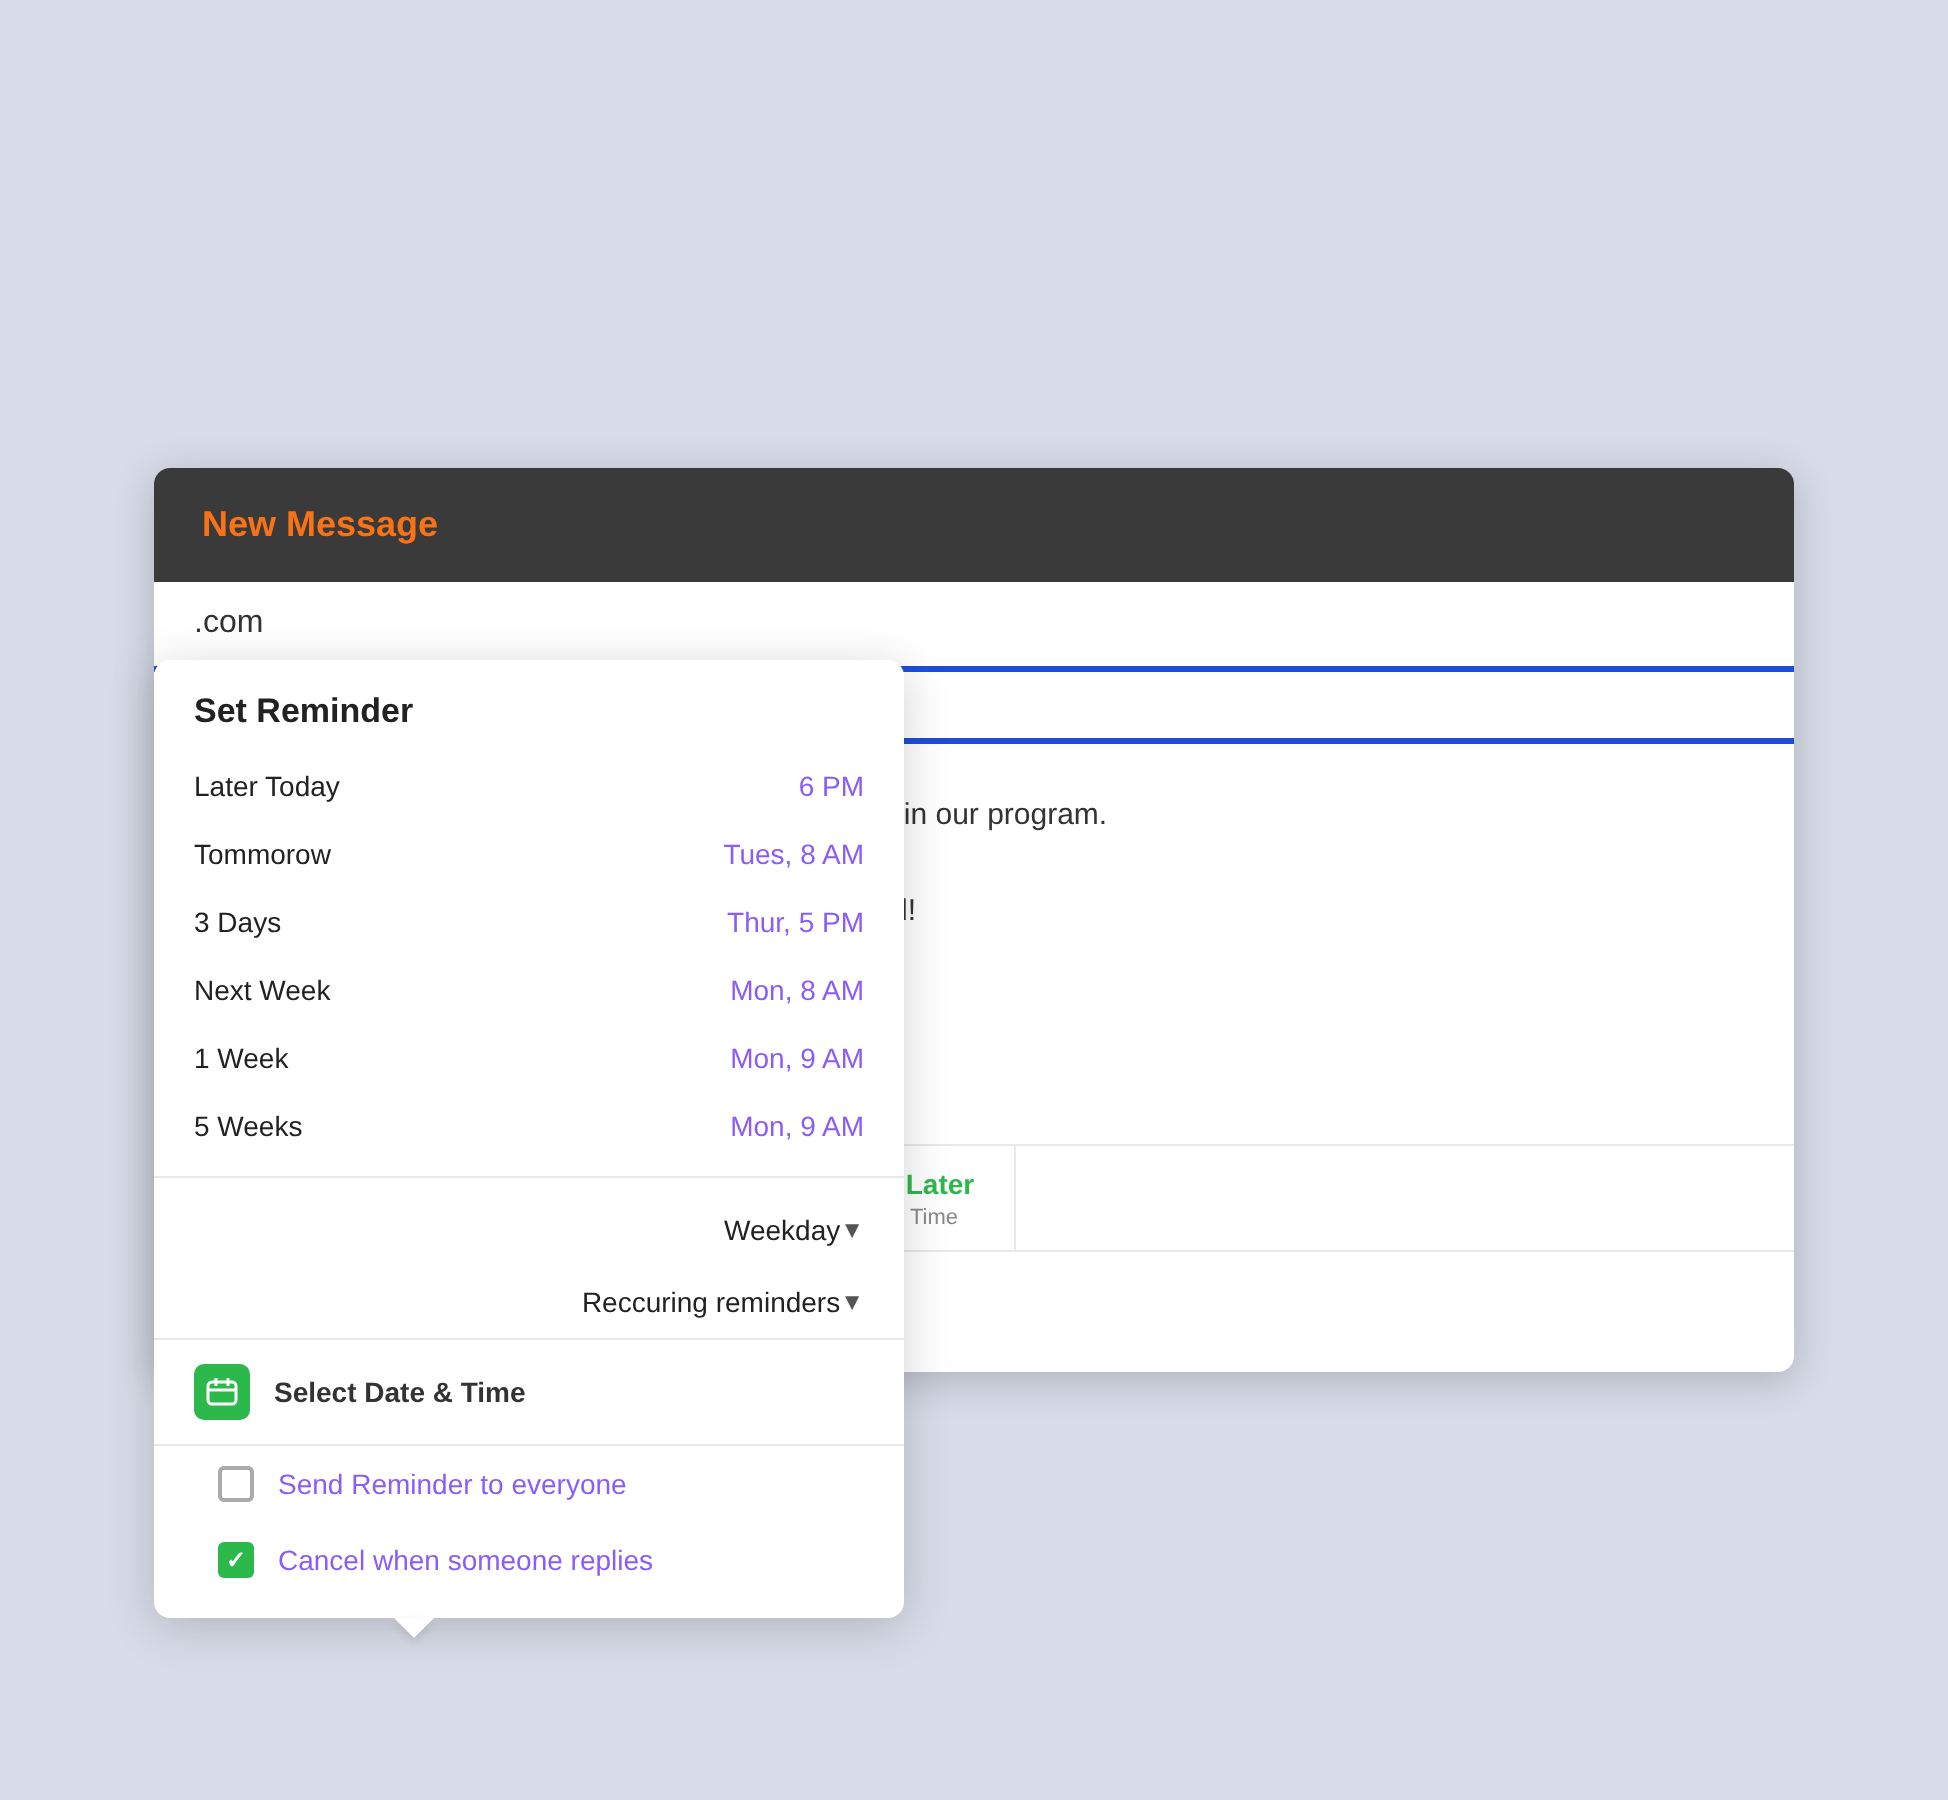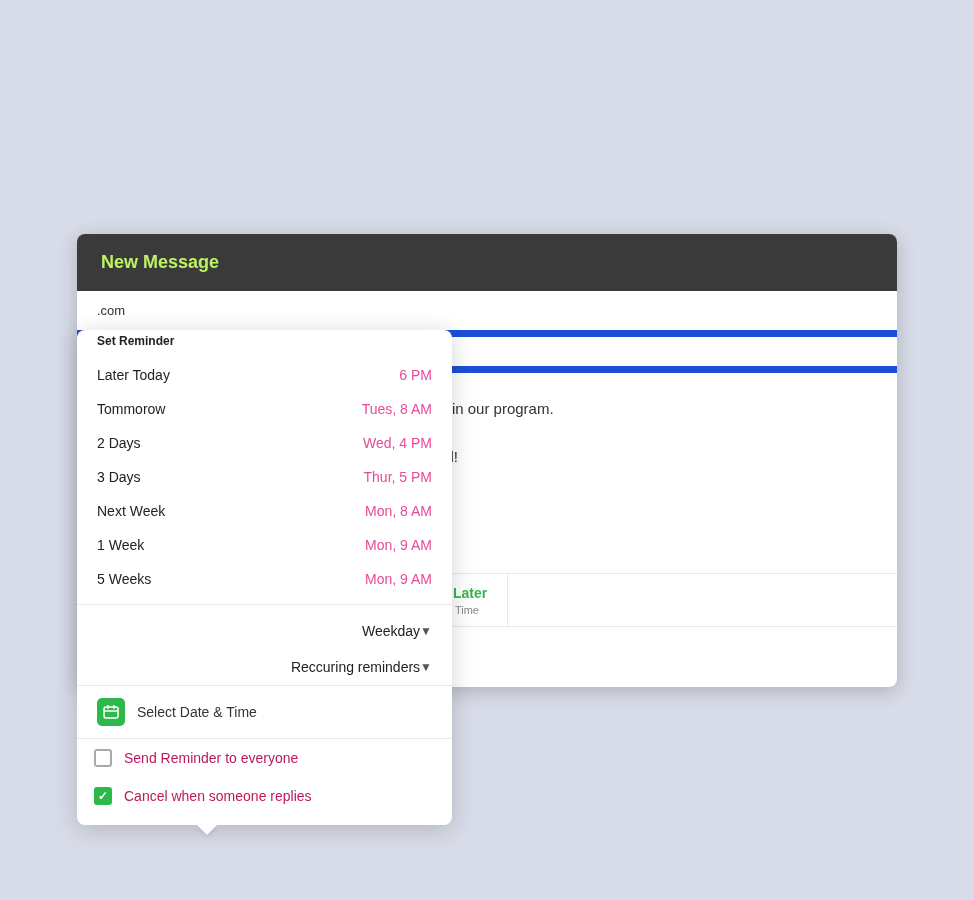--- a/index.html
+++ b/index.html
@@ -26,33 +26,33 @@
       box-shadow: 0 4px 20px rgba(0,0,0,0.2);
       overflow: hidden;
     }
 
     .compose-header {
       background: #3a3a3a;
       padding: 18px 24px;
     }
 
     .compose-header-title {
-      color: #bef264;
+      color: #f97316;
       font-size: 18px;
       font-weight: 600;
     }
 
     .compose-body {
       padding: 0;
     }
 
     .compose-field {
       padding: 12px 20px;
-      border-bottom: 7px solid #1d4ed8;
-      font-size: 13px;
+      border-bottom: 3px solid #1d4ed8;
+      font-size: 16px;
       color: #333;
     }
 
     .compose-content {
       padding: 24px 20px;
       min-height: 200px;
       font-size: 15px;
       color: #333;
       line-height: 1.6;
     }
@@ -158,42 +158,42 @@
       left: 0;
       width: 375px;
       background: #fff;
       border-radius: 8px;
       box-shadow: 0 4px 24px rgba(0,0,0,0.18);
       z-index: 100;
       padding-bottom: 10px;
     }
 
     .reminder-title {
-      font-size: 12px;
+      font-size: 17px;
       font-weight: 700;
-      padding: 4px 20px 10px;
+      padding: 16px 20px 10px;
       color: #222;
     }
 
     .reminder-row {
       display: flex;
       justify-content: space-between;
       align-items: center;
       padding: 9px 20px;
       cursor: pointer;
       font-size: 14px;
     }
 
     .reminder-row-label {
       color: #222;
       font-weight: 500;
     }
 
     .reminder-row-time {
-      color: #ec4899;
+      color: #8b5cf6;
       font-size: 14px;
     }
 
     .reminder-divider {
       border: none;
       border-top: 1px solid #e8e8e8;
       margin: 8px 0;
     }
 
     .reminder-dropdown-row {
@@ -214,44 +214,44 @@
 
     .reminder-select-date {
       display: flex;
       align-items: center;
       gap: 12px;
       padding: 12px 20px;
       border-top: 1px solid #e8e8e8;
       border-bottom: 1px solid #e8e8e8;
       cursor: pointer;
       font-size: 14px;
-      font-weight: 400;
+      font-weight: 700;
       color: #333;
     }
 
     .calendar-icon {
       width: 28px;
       height: 28px;
       background: #2db84b;
       border-radius: 5px;
       display: flex;
       align-items: center;
       justify-content: center;
       color: white;
       font-size: 14px;
     }
 
     .reminder-check-row {
       display: flex;
       align-items: center;
       gap: 12px;
-      padding: 10px 17px;
-      cursor: pointer;
-      font-size: 14px;
-      color: #be185d;
+      padding: 10px 32px;
+      cursor: pointer;
+      font-size: 14px;
+      color: #8b5cf6;
     }
 
     
     .reminder-popup::after {
       content: '';
       position: absolute;
       bottom: -10px;
       left: 120px;
       border-left: 10px solid transparent;
       border-right: 10px solid transparent;
@@ -269,24 +269,20 @@
 
     <div class="reminder-row">
       <span class="reminder-row-label">Later Today</span>
       <span class="reminder-row-time">6 PM</span>
     </div>
     <div class="reminder-row">
       <span class="reminder-row-label">Tommorow</span>
       <span class="reminder-row-time">Tues,  8 AM</span>
     </div>
     <div class="reminder-row">
-      <span class="reminder-row-label">2 Days</span>
-      <span class="reminder-row-time">Wed, 4 PM</span>
-    </div>
-    <div class="reminder-row">
       <span class="reminder-row-label">3 Days</span>
       <span class="reminder-row-time">Thur, 5 PM</span>
     </div>
     <div class="reminder-row">
       <span class="reminder-row-label">Next Week</span>
       <span class="reminder-row-time">Mon, 8 AM</span>
     </div>
     <div class="reminder-row">
       <span class="reminder-row-label">1 Week</span>
       <span class="reminder-row-time">Mon, 9 AM</span>

